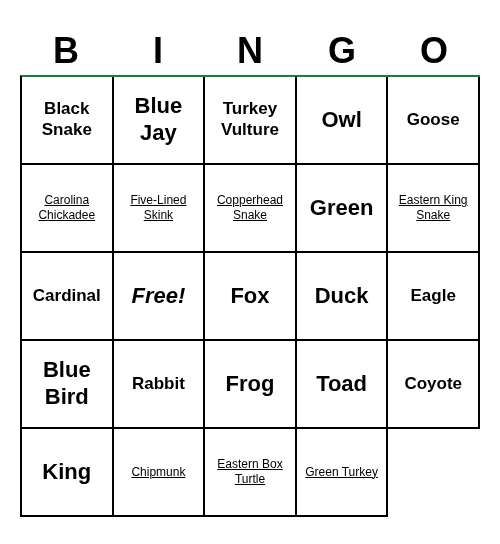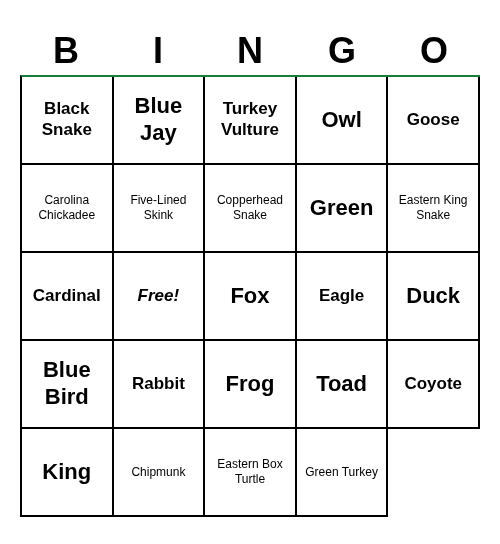--- a/index.html
+++ b/index.html
@@ -63,24 +63,25 @@
     }
 
     .bingo-cell.medium {
       font-size: 17px;
       font-weight: bold;
     }
 
     .bingo-cell.small {
       font-size: 12px;
       font-weight: normal;
+      text-decoration: underline;
     }
 
     .bingo-cell.free {
-      font-size: 17px;
+      font-size: 22px;
       font-weight: bold;
       font-style: italic;
     }
   </style>
 </head>
 <body>
 
 <div class="bingo-card">
   <div class="bingo-header">
   <div class="bingo-header-cell">B</div>
@@ -96,22 +97,22 @@
       <div class="bingo-cell large">Owl</div>
       <div class="bingo-cell medium">Goose</div>
       <div class="bingo-cell small">Carolina Chickadee</div>
       <div class="bingo-cell small">Five-Lined Skink</div>
       <div class="bingo-cell small">Copperhead Snake</div>
       <div class="bingo-cell large">Green</div>
       <div class="bingo-cell small">Eastern King Snake</div>
       <div class="bingo-cell medium">Cardinal</div>
       <div class="bingo-cell free">Free!</div>
       <div class="bingo-cell large">Fox</div>
+      <div class="bingo-cell large">Duck</div>
       <div class="bingo-cell medium">Eagle</div>
-      <div class="bingo-cell large">Duck</div>
       <div class="bingo-cell large">Blue Bird</div>
       <div class="bingo-cell medium">Rabbit</div>
       <div class="bingo-cell large">Frog</div>
       <div class="bingo-cell large">Toad</div>
       <div class="bingo-cell medium">Coyote</div>
       <div class="bingo-cell large">King</div>
       <div class="bingo-cell small">Chipmunk</div>
       <div class="bingo-cell small">Eastern Box Turtle</div>
       <div class="bingo-cell small">Green Turkey</div>
     </div>

